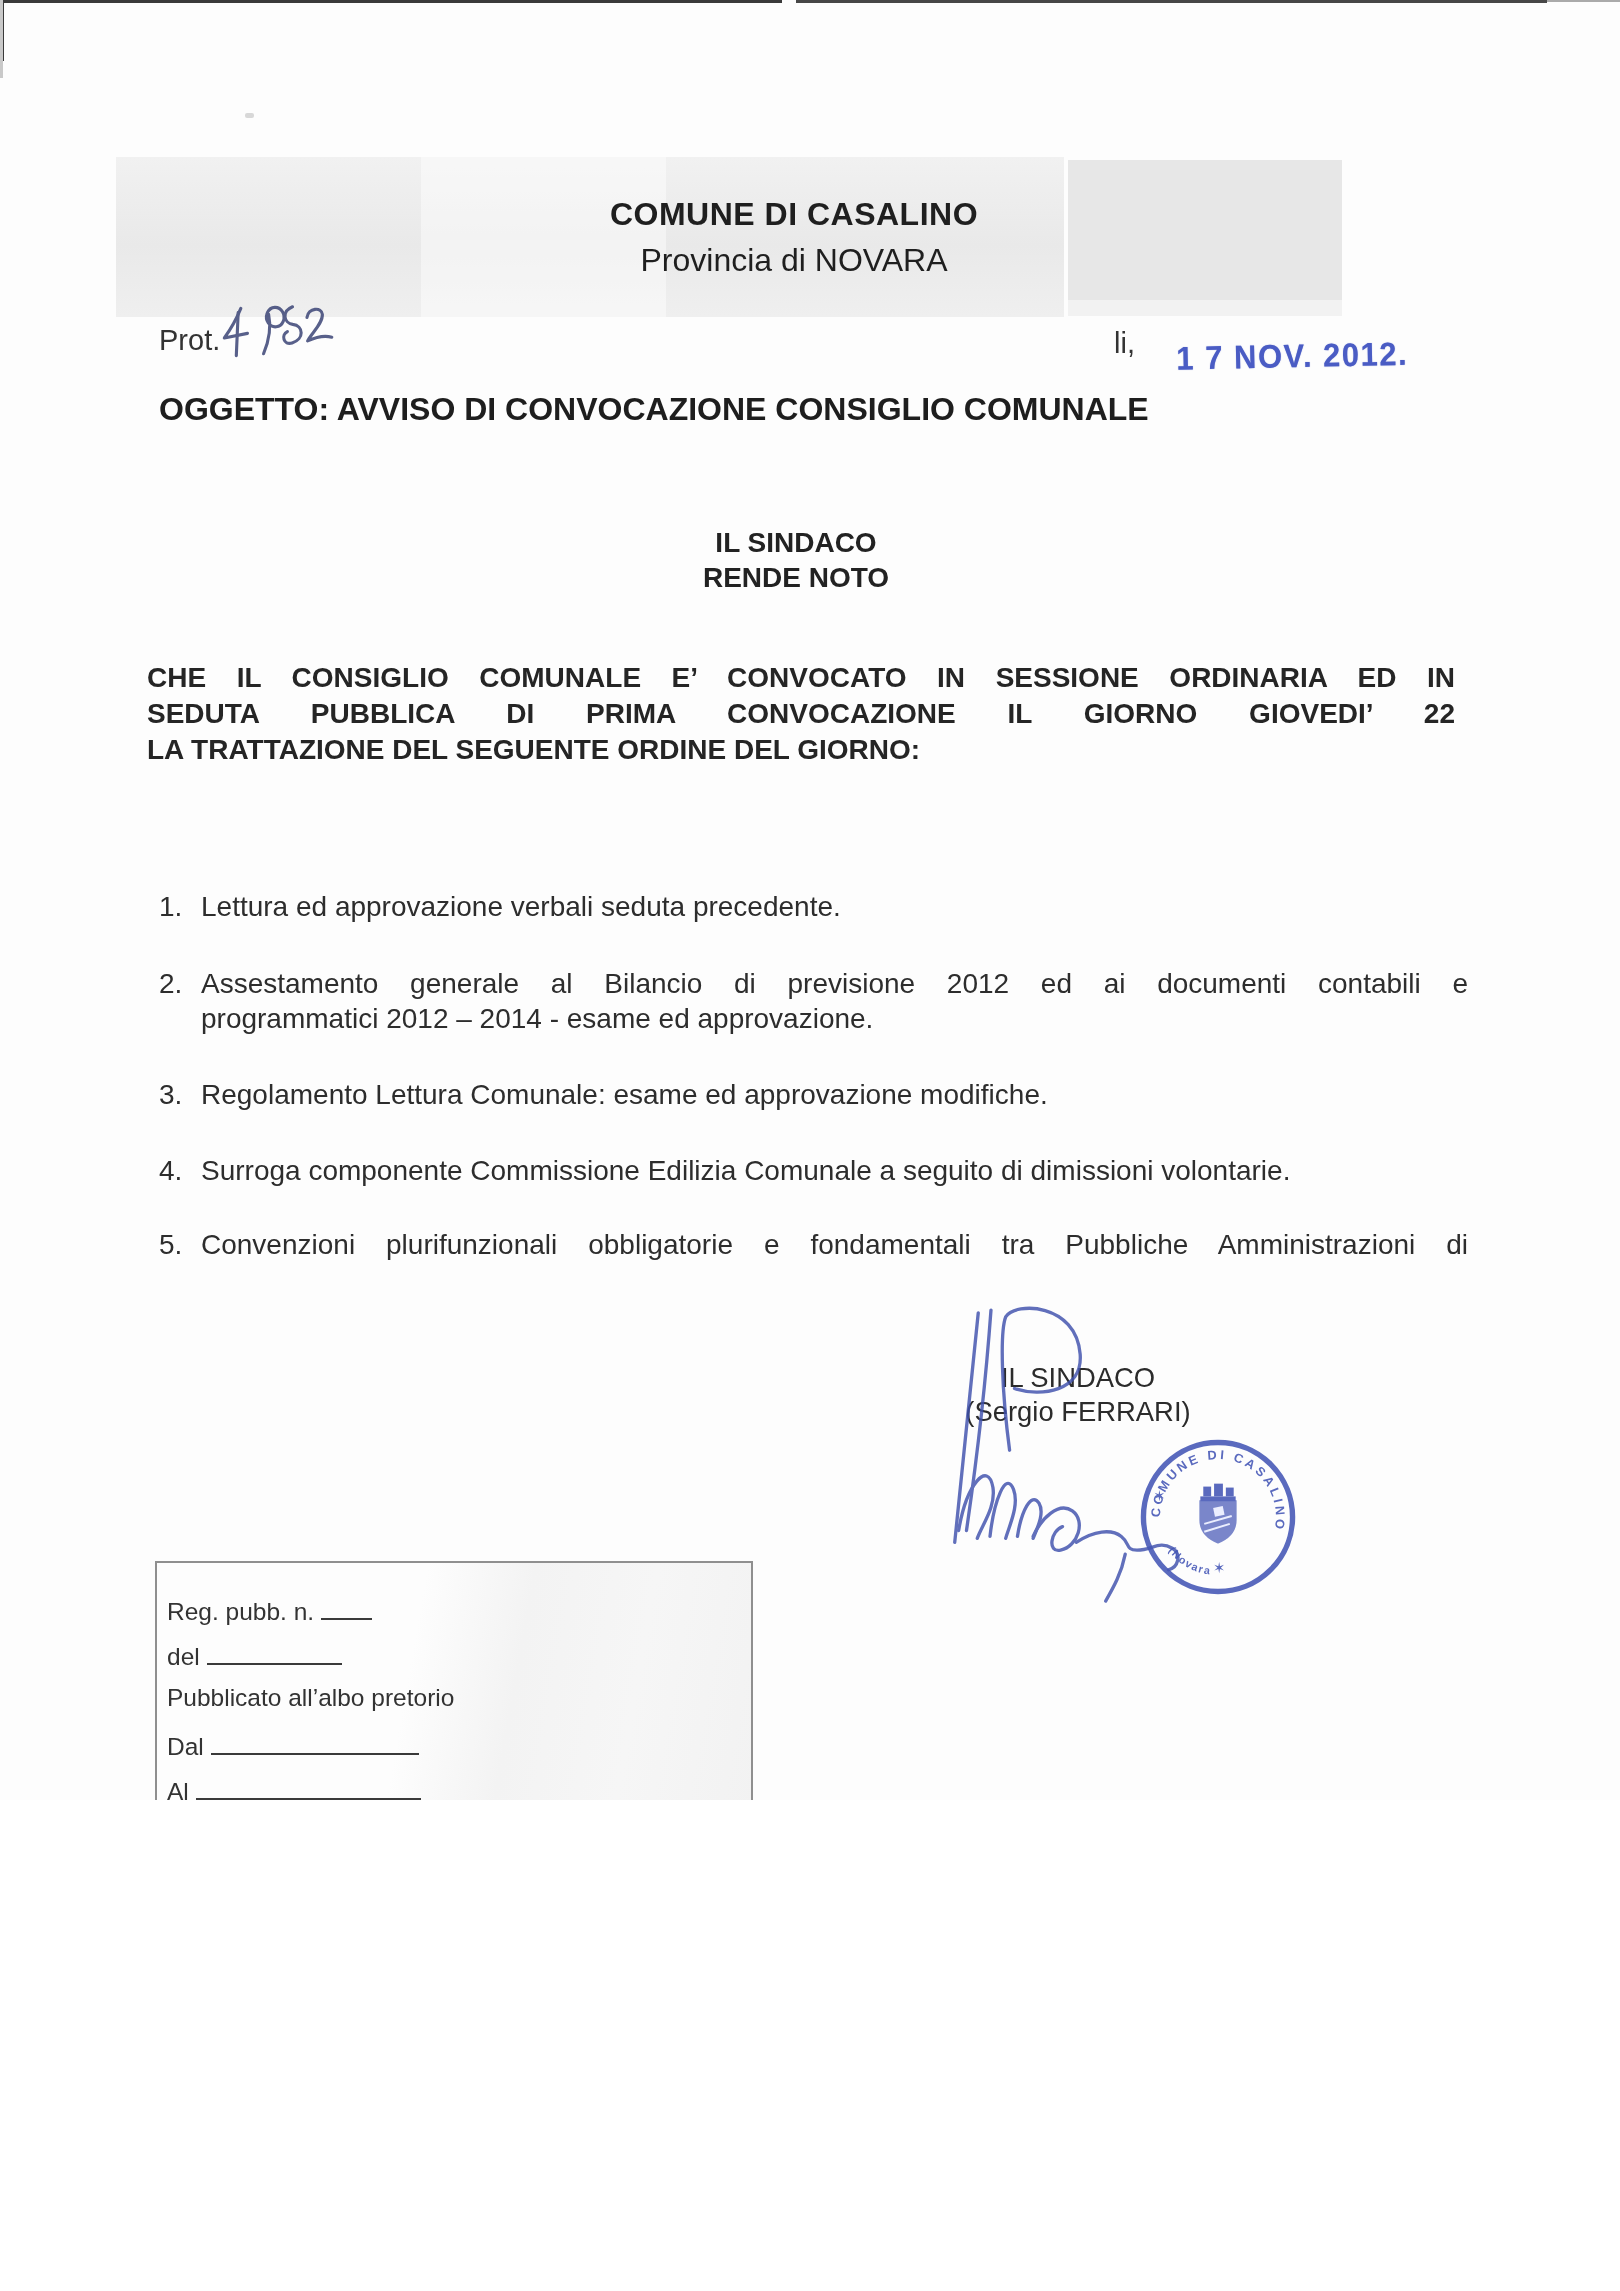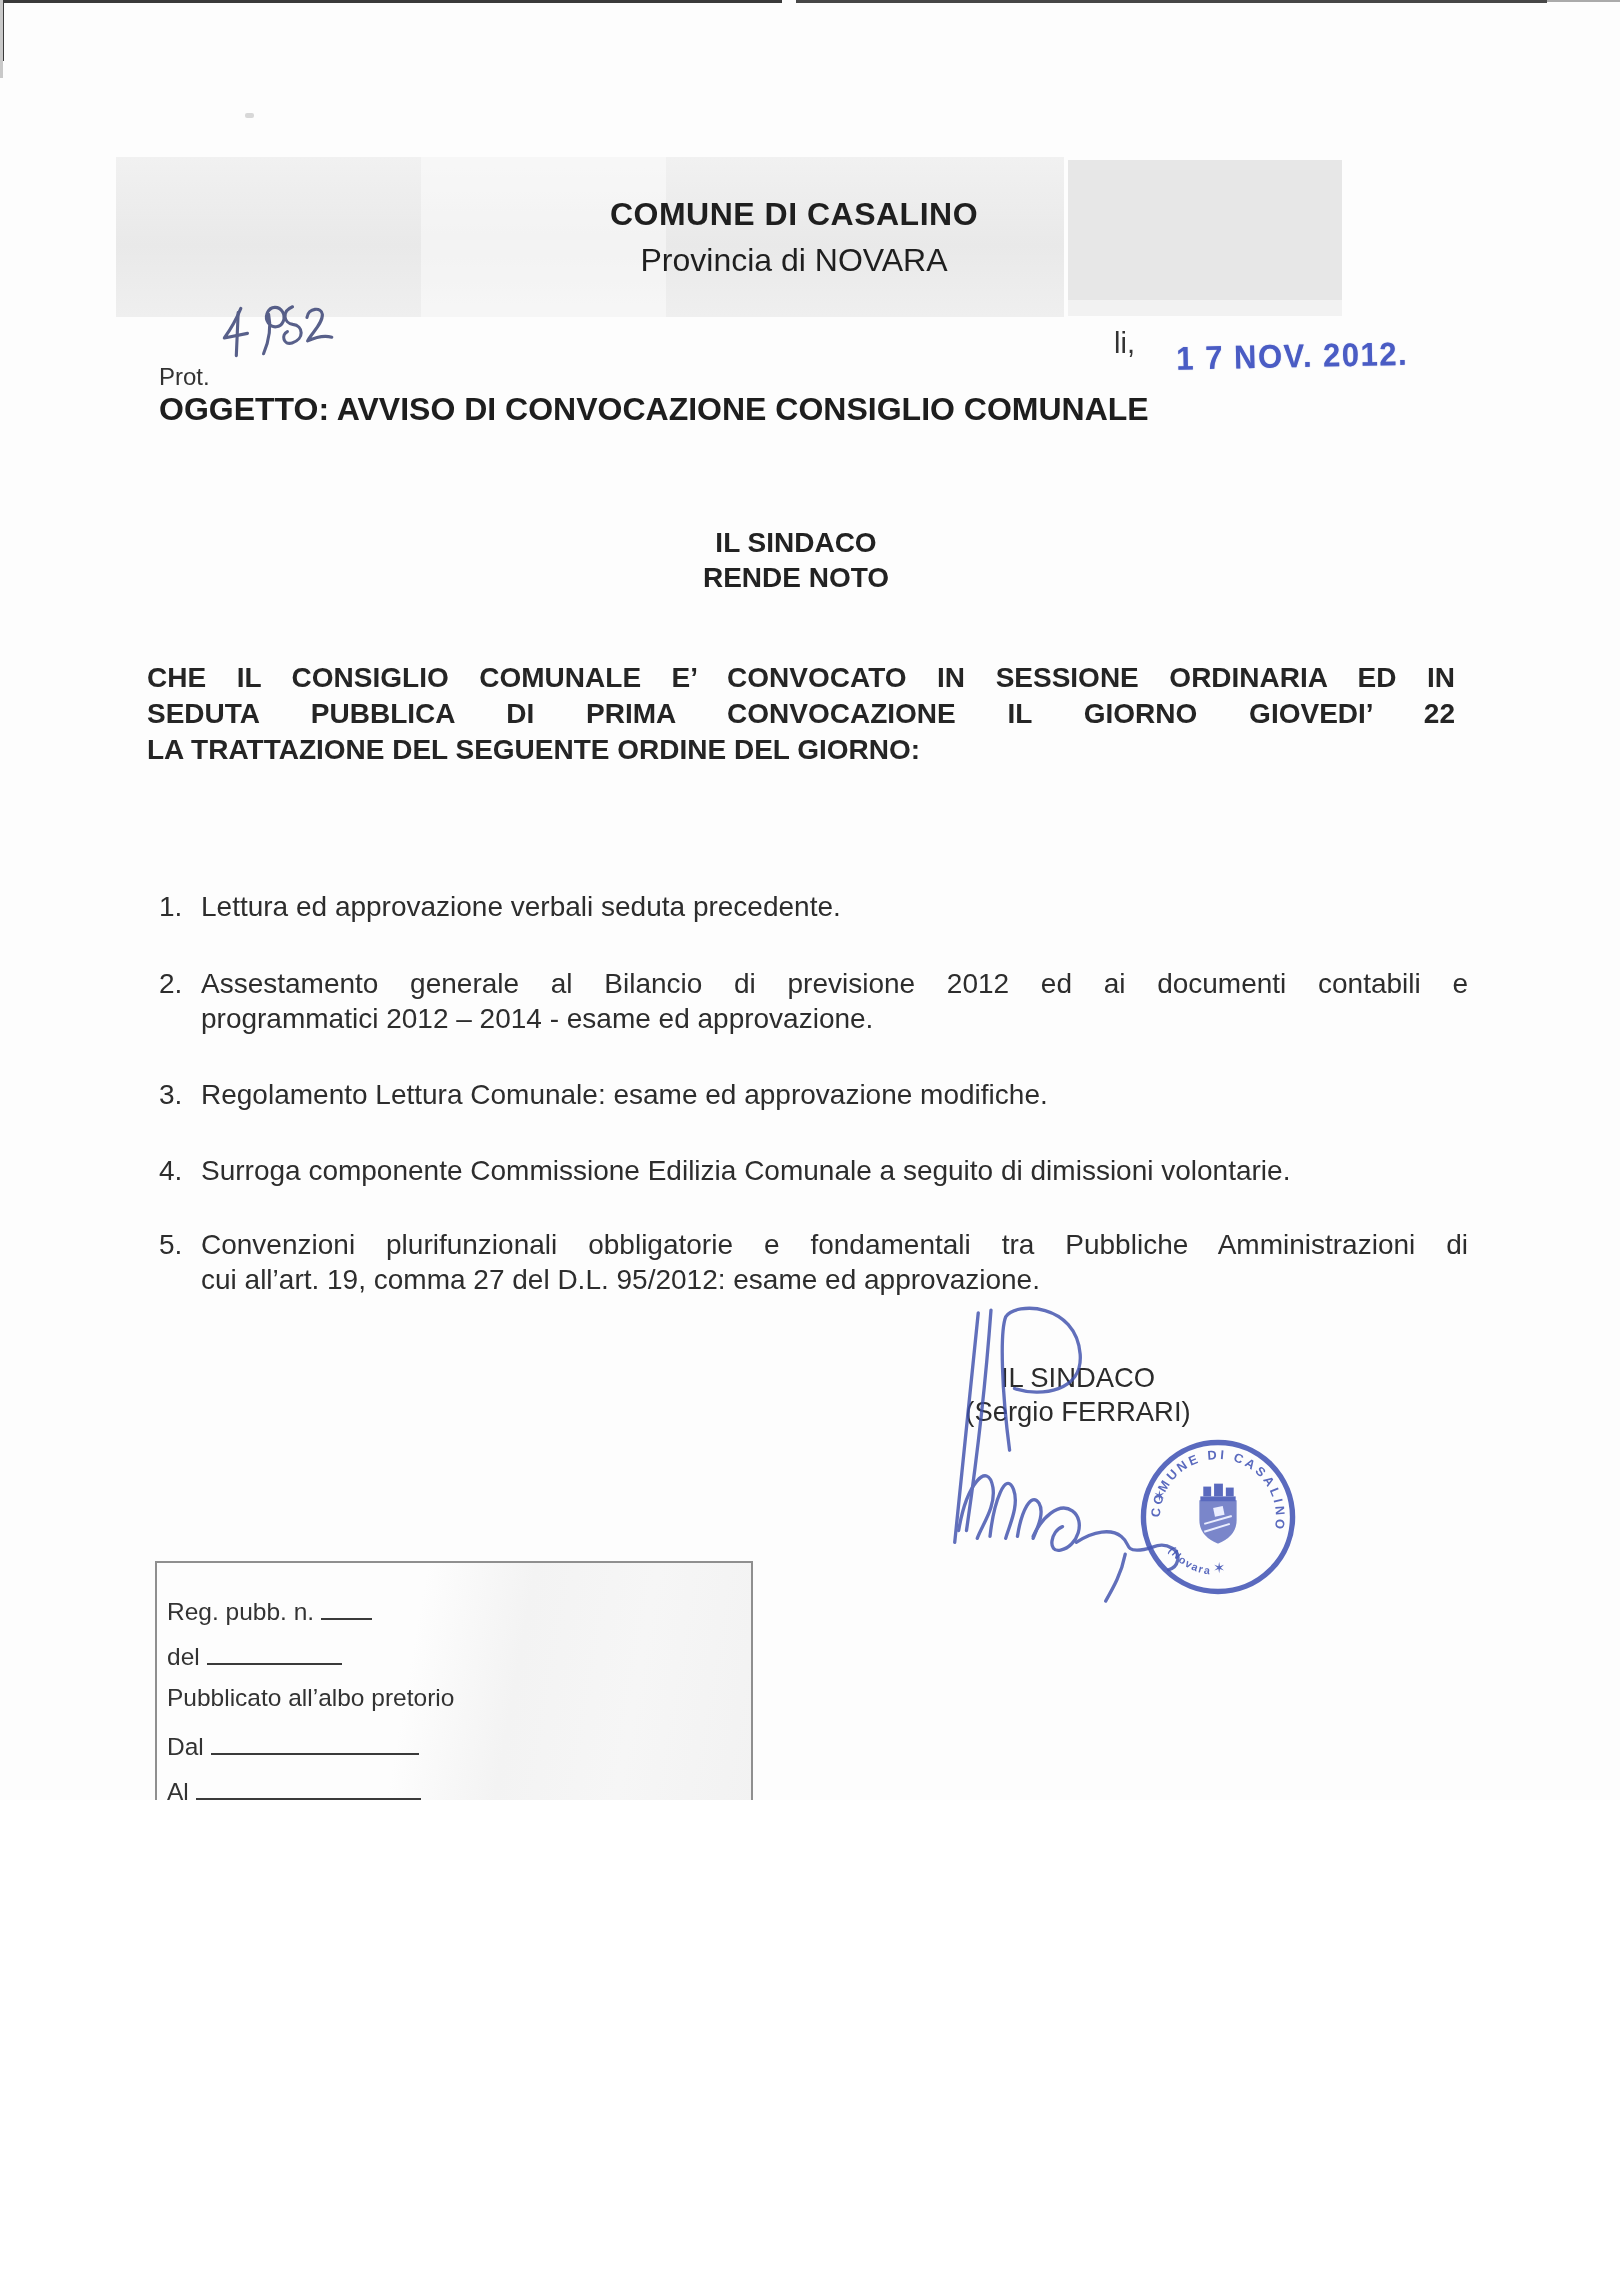--- a/index.html
+++ b/index.html
@@ -24,21 +24,21 @@
   #band-a-light{left:421px;top:157px;width:245px;height:160px;background:rgba(255,255,255,0.45);}
   #band-b{left:1068px;top:160px;width:274px;height:140px;background:#e7e7e7;}
   #band-b-fade{left:1068px;top:300px;width:274px;height:15.7px;background:#f2f2f2;}
 
   
   #muni-title{left:157px;top:196px;width:1274px;text-align:center;color:#1f1f1f;}
   #muni-title .l1{font-size:32px;font-weight:bold;letter-spacing:0.5px;}
   #muni-title .l2{font-size:32px;font-weight:normal;margin-top:8.8px;}
 
   
-  #prot-label{left:159px;top:324px;font-size:24px;color:#333;margin-top:39px;}
+  #prot-label{left:159px;top:324px;font-size:29px;color:#333;}
   #prot-hand{left:218px;top:292px;}
   #date-label{left:1114px;top:327px;font-size:29px;color:#333;}
   #date-stamp{left:1176px;top:340px;font-size:31px;font-weight:bold;
     color:#4a5cc4;letter-spacing:1.5px;transform:rotate(-1.2deg) scaleY(1.06);
     transform-origin:left top;text-shadow:0 0 1px rgba(74,92,196,0.55);}
 
   #subject-line{left:159px;top:391px;font-size:32px;font-weight:bold;color:#1e1e1e;}
 
   #proclamation{left:159px;top:525px;width:1274px;text-align:center;
     font-size:28px;font-weight:bold;color:#222;line-height:35px;}
@@ -144,21 +144,20 @@
   <div class="agenda-item" style="top:1153px;">
     <span class="num">4.</span>
     <div class="atext">
         <div>Surroga componente Commissione Edilizia Comunale a seguito di dimissioni volontarie.</div>
       </div>
   </div>
   <div class="agenda-item" style="top:1227px;">
     <span class="num">5.</span>
     <div class="atext">
       <div class="jl">Convenzioni plurifunzionali obbligatorie e fondamentali tra Pubbliche Amministrazioni di</div>
-      <div>cui all’art. 19, comma 27 del D.L. 95/2012: esame ed approvazione.</div>
     </div>
   </div>
 
   <div class="abs" id="sig-block">
     <div>IL SINDACO</div>
     <div>(Sergio FERRARI)</div>
   </div>
 
   <svg class="abs" id="signature-svg" width="265" height="343" viewBox="0 0 270 350">
     <g fill="none" stroke="#3f51ad" stroke-width="3.4" stroke-linecap="round" stroke-linejoin="round" opacity="0.82">

